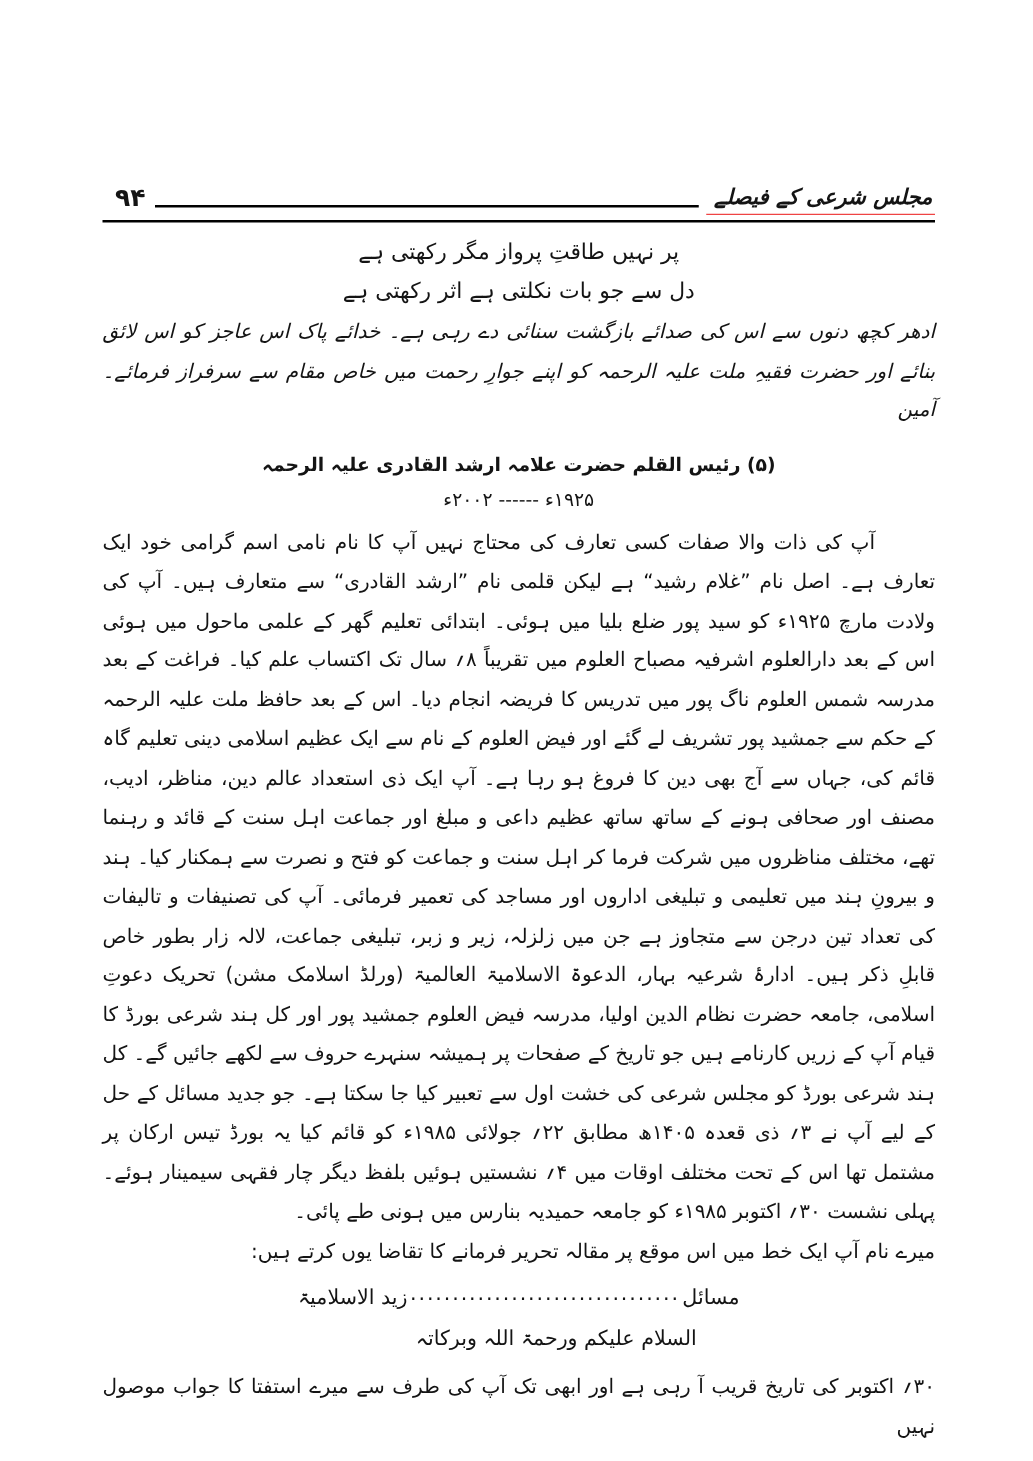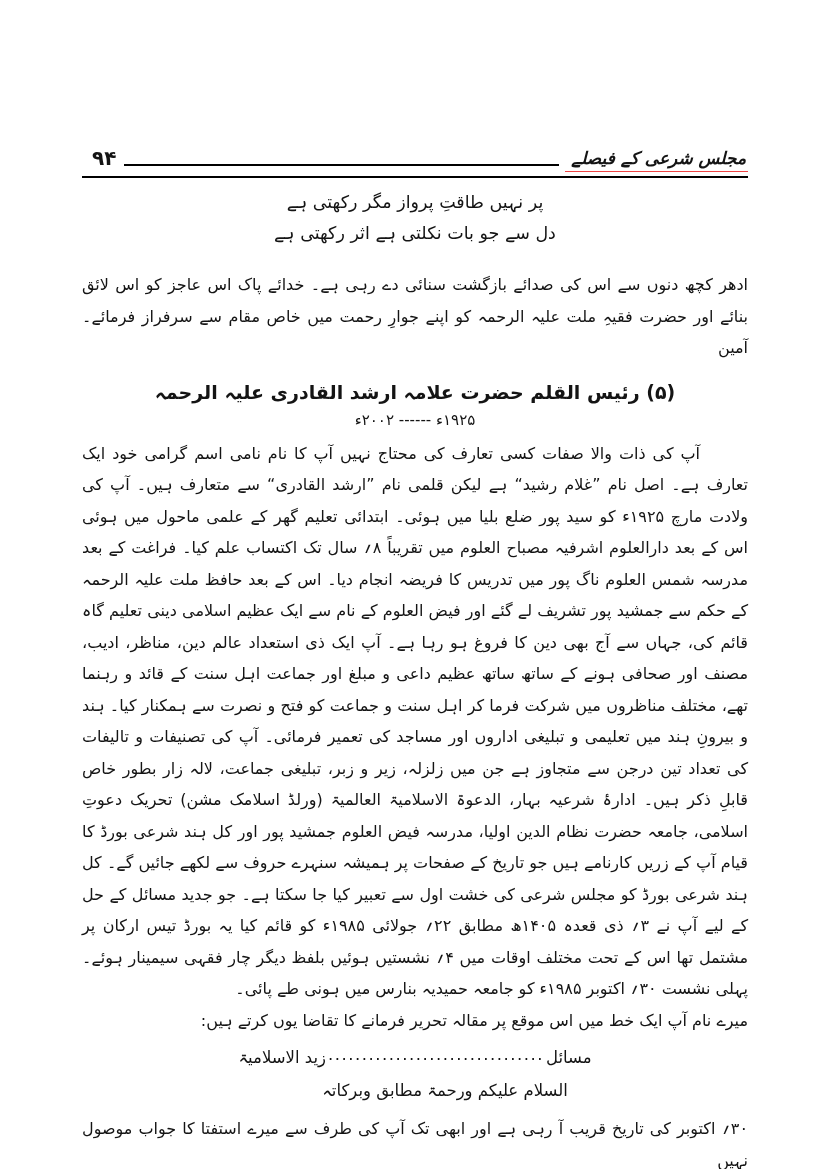--- a/index.html
+++ b/index.html
@@ -21,25 +21,25 @@
   .header-pagenum{font-size:20px;font-weight:bold;padding:0 4px 2px 10px;}
   .header-rule2{border-top:2px solid #000;margin-top:4px;}
   
   .couplet{margin-top:9px;text-align:center;font-size:17.5px;line-height:31px;}
   
   .para{
     font-size:16px;line-height:31.5px;text-align:justify;
     margin:0;
   }
   .para.indent{text-indent:48px;}
-  .intro-para{margin-top:20px;}
+  .intro-para{margin-top:0;font-style:italic;}
   
   .section-heading{
     margin:11px 0 2px 0;text-align:center;
-    font-size:19px;font-weight:bold;line-height:34px;
+    font-size:15px;font-weight:bold;line-height:34px;
   }
   .section-dates{
     text-align:center;font-size:15px;letter-spacing:1px;margin-bottom:9px;
   }
   
   .letter-greeting-row{
     display:flex;justify-content:center;align-items:flex-end;
     font-size:16.5px;margin-top:6px;line-height:32px;
   }
   .letter-dots{letter-spacing:1.5px;padding:0 2px;transform:translateY(-3px);}
@@ -70,17 +70,17 @@
 
   <p class="para indent">آپ کی ذات والا صفات کسی تعارف کی محتاج نہیں آپ کا نام نامی اسم گرامی خود ایک تعارف ہے۔ اصل نام ”غلام رشید“ ہے لیکن قلمی نام ”ارشد القادری“ سے متعارف ہیں۔ آپ کی ولادت مارچ ۱۹۲۵ء کو سید پور ضلع بلیا میں ہوئی۔ ابتدائی تعلیم گھر کے علمی ماحول میں ہوئی اس کے بعد دارالعلوم اشرفیہ مصباح العلوم میں تقریباً ۸؍ سال تک اکتساب علم کیا۔ فراغت کے بعد مدرسہ شمس العلوم ناگ پور میں تدریس کا فریضہ انجام دیا۔ اس کے بعد حافظ ملت علیہ الرحمہ کے حکم سے جمشید پور تشریف لے گئے اور فیض العلوم کے نام سے ایک عظیم اسلامی دینی تعلیم گاہ قائم کی، جہاں سے آج بھی دین کا فروغ ہو رہا ہے۔ آپ ایک ذی استعداد عالم دین، مناظر، ادیب، مصنف اور صحافی ہونے کے ساتھ ساتھ عظیم داعی و مبلغ اور جماعت اہل سنت کے قائد و رہنما تھے، مختلف مناظروں میں شرکت فرما کر اہل سنت و جماعت کو فتح و نصرت سے ہمکنار کیا۔ ہند و بیرونِ ہند میں تعلیمی و تبلیغی اداروں اور مساجد کی تعمیر فرمائی۔ آپ کی تصنیفات و تالیفات کی تعداد تین درجن سے متجاوز ہے جن میں زلزلہ، زیر و زبر، تبلیغی جماعت، لالہ زار بطور خاص قابلِ ذکر ہیں۔ ادارۂ شرعیہ بہار، الدعوۃ الاسلامیۃ العالمیۃ (ورلڈ اسلامک مشن) تحریک دعوتِ اسلامی، جامعہ حضرت نظام الدین اولیا، مدرسہ فیض العلوم جمشید پور اور کل ہند شرعی بورڈ کا قیام آپ کے زریں کارنامے ہیں جو تاریخ کے صفحات پر ہمیشہ سنہرے حروف سے لکھے جائیں گے۔ کل ہند شرعی بورڈ کو مجلس شرعی کی خشت اول سے تعبیر کیا جا سکتا ہے۔ جو جدید مسائل کے حل کے لیے آپ نے ۳؍ ذی قعدہ ۱۴۰۵ھ مطابق ۲۲؍ جولائی ۱۹۸۵ء کو قائم کیا یہ بورڈ تیس ارکان پر مشتمل تھا اس کے تحت مختلف اوقات میں ۴؍ نشستیں ہوئیں بلفظ دیگر چار فقہی سیمینار ہوئے۔ پہلی نشست ۳۰؍ اکتوبر ۱۹۸۵ء کو جامعہ حمیدیہ بنارس میں ہونی طے پائی۔</p>
 
   <p class="para">میرے نام آپ ایک خط میں اس موقع پر مقالہ تحریر فرمانے کا تقاضا یوں کرتے ہیں:</p>
 
   <div class="letter-greeting-row">
     <span>مسائل</span>
     <span class="letter-dots">................................</span>
     <span>زید الاسلامیۃ</span>
   </div>
-  <div class="letter-salam">السلام علیکم ورحمۃ مطابق وبرکاتہ</div>
+  <div class="letter-salam">السلام علیکم ورحمۃ اللہ وبرکاتہ</div>
 
   <p class="para closing-para">۳۰؍ اکتوبر کی تاریخ قریب آ رہی ہے اور ابھی تک آپ کی طرف سے میرے استفتا کا جواب موصول نہیں</p>
 
 </div>
 
 </body></html>

